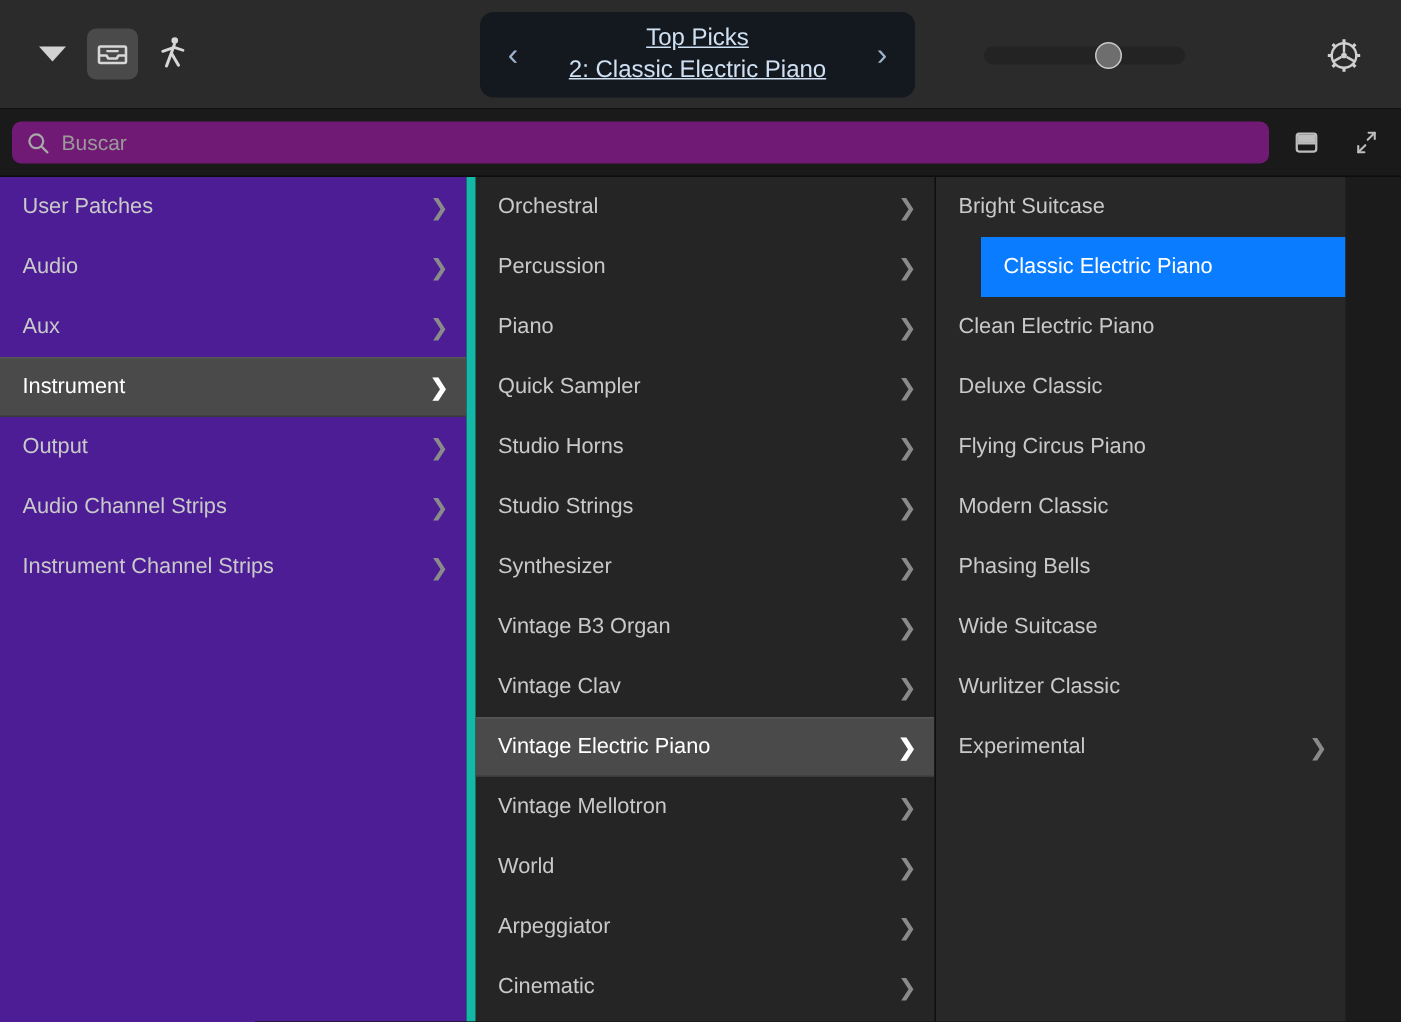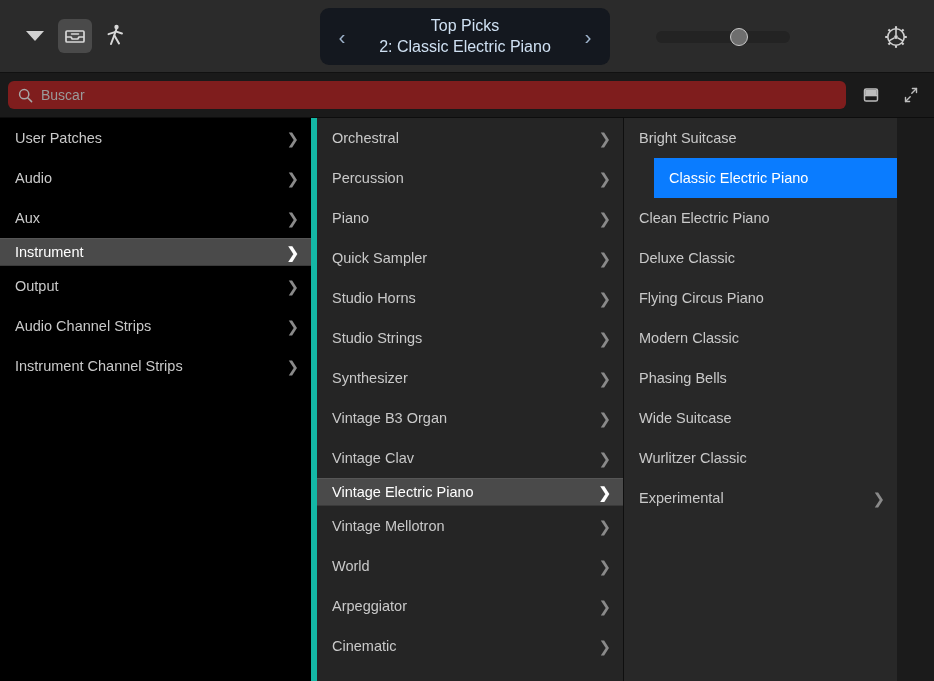--- a/index.html
+++ b/index.html
@@ -80,20 +80,21 @@
     cursor: pointer;
     user-select: none;
     width: 16px;
     text-align: center;
   }
   .pill-text {
     flex: 1;
     text-align: center;
     color: #cfe0f2;
     line-height: 1.28;
+    text-decoration: underline;
   }
   .pill-line1 { font-size: 16px; }
   .pill-line2 { font-size: 16px; }
 
   
   .slider-wrap {
     position: absolute;
     left: 656px;
     top: 28px;
     width: 134px;
@@ -139,21 +140,21 @@
     background: #1a1a1a;
     display: flex;
     align-items: center;
     padding: 0 8px;
     gap: 10px;
     border-bottom: 1px solid #0d0d0d;
   }
   .search-field {
     flex: 1;
     height: 28px;
-    background: #7f1d1d;
+    background: #701a75;
     border-radius: 6px;
     display: flex;
     align-items: center;
     padding: 0 10px;
     gap: 8px;
   }
   .search-input {
     flex: 1;
     background: transparent;
     border: none;
@@ -179,21 +180,21 @@
     display: flex;
     min-height: 0;
     background: #1b1b1b;
   }
 
   .col {
     height: 100%;
     overflow: hidden;
     position: relative;
   }
-  .col-1 { width: 311px; background: #000000; text-align: center; }
+  .col-1 { width: 311px; background: #4c1d95; text-align: center; }
   .col-2 { width: 312px; background: #252525; border-left: 6px solid #14b8a6; }
   .col-3 { width: 274px; background: #282828; border-left: 1px solid #0f0f0f; }
 
   .row {
     height: 40px;
     display: flex;
     align-items: center;
     justify-content: space-between;
     padding: 0 12px 0 15px;
     cursor: pointer;
@@ -210,21 +211,21 @@
     font-family: "Liberation Sans", sans-serif;
     flex: 0 0 auto;
   }
   .chev.hidden { visibility: hidden; }
 
   .row.sel-gray {
     background: #4a4a4a;
     color: #ffffff;
     border-top: 1px solid #565656;
     border-bottom: 1px solid #3a3a3a;
-    height: 28px;
+    height: 40px;
   }
   .row.sel-gray .chev { color: #ffffff; font-weight: bold; }
 
   .row.sel-blue {
     background: #0a7cff;
     color: #ffffff;
     margin-left: 30px;
   }
   .row.sel-blue .chev { color: #ffffff; }
 </style>

